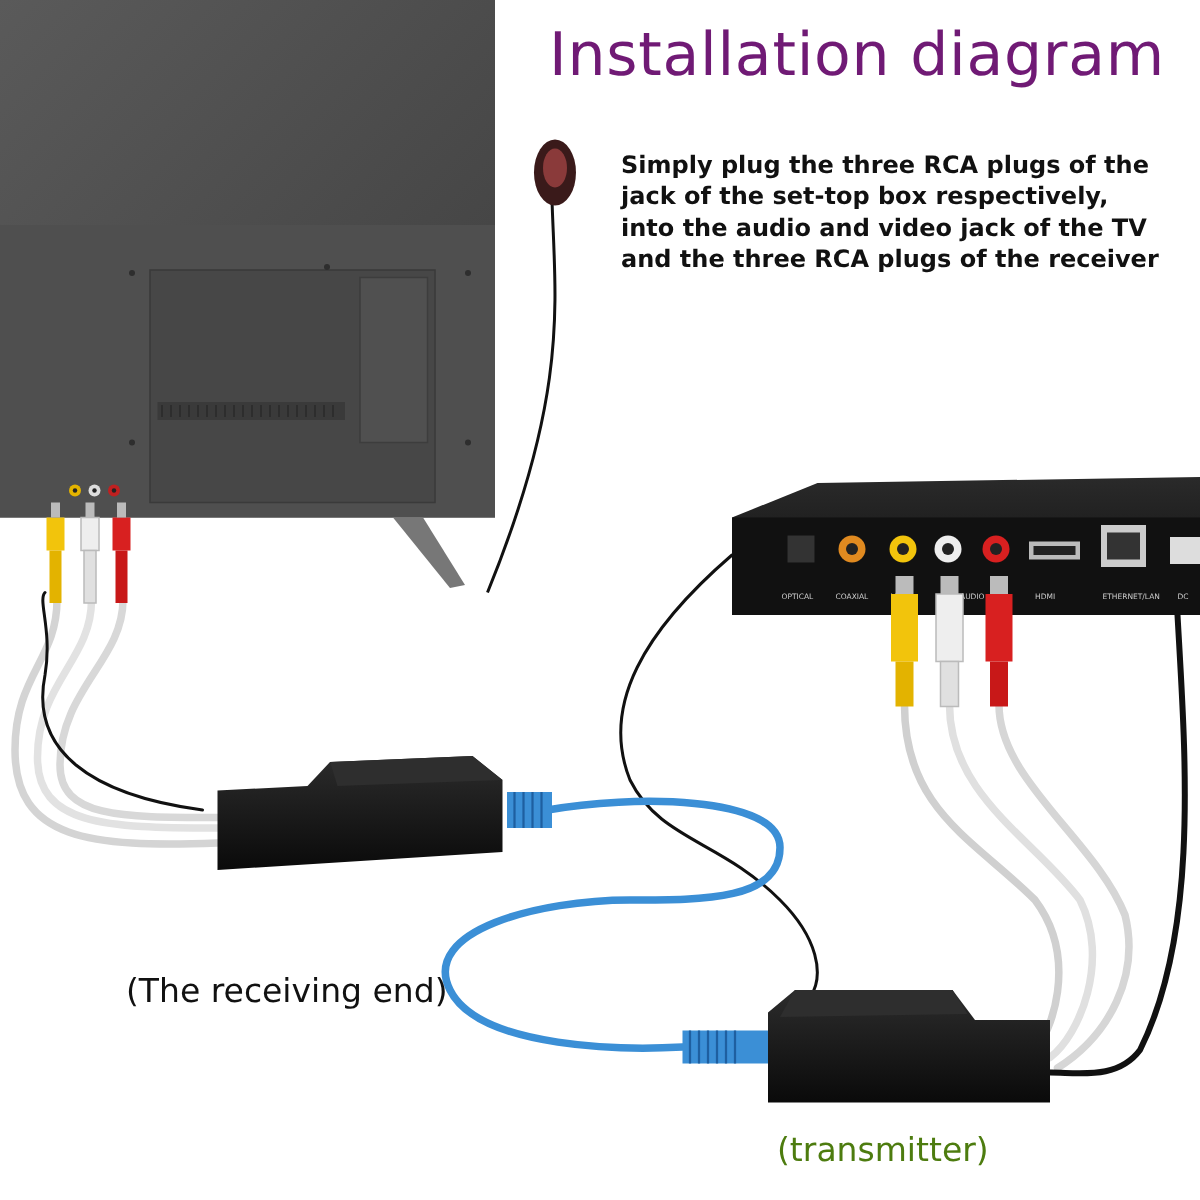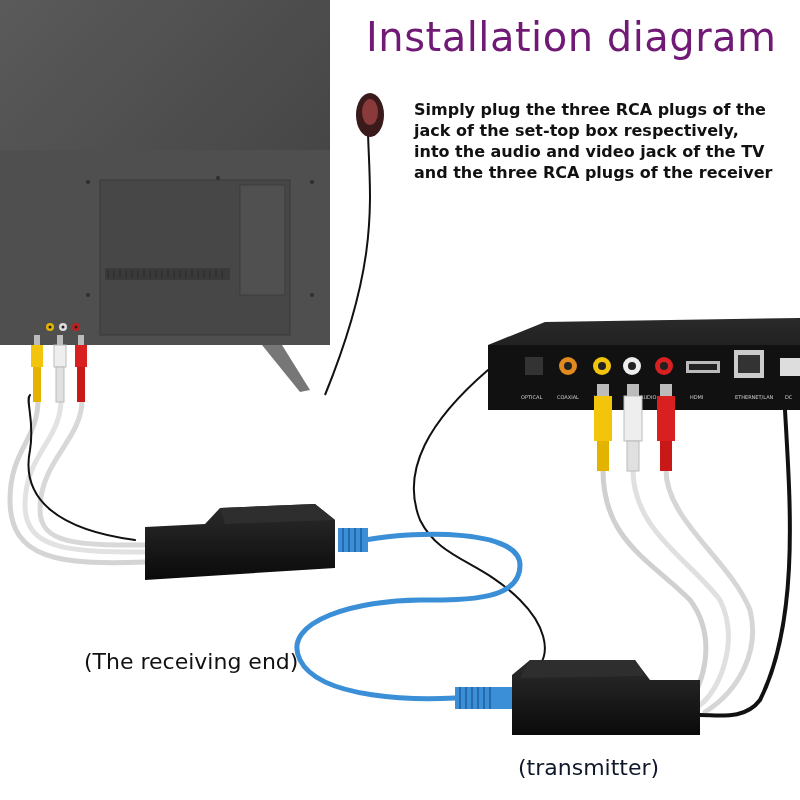--- a/index.html
+++ b/index.html
@@ -2,21 +2,21 @@
 <html><head>
 <meta charset="utf-8">
 <style>
   html, body { margin:0; padding:0; background:#ffffff; }
   body { width:800px; height:800px; position:relative; overflow:hidden; font-family:"DejaVu Sans", sans-serif; }
   #scene { position:absolute; left:0; top:0; width:800px; height:800px; }
   .title { position:absolute; left:366px; top:14px; font-size:40px; color:#701a75; font-family:"DejaVu Sans", sans-serif; letter-spacing:0.5px; white-space:nowrap; }
   .desc { position:absolute; left:414px; top:99px; width:380px; font-size:16px; line-height:21px; color:#111; font-weight:bold; font-family:"DejaVu Sans", sans-serif; }
   .desc div { white-space:nowrap; }
   .label-rx { position:absolute; left:84px; top:603px; font-size:22px; color:#111; white-space:nowrap;margin-top:46px; }
-  .label-tx { position:absolute; left:518px; top:755px; font-size:22px; color:#0f172a; white-space:nowrap; }
+  .label-tx { position:absolute; left:518px; top:755px; font-size:22px; color:#4d7c0f; white-space:nowrap; }
   .port-label { font-family:"DejaVu Sans", sans-serif; font-size:5px; fill:#ccc; }
 </style>
 </head>
 <body>
 
 <svg id="scene" viewBox="0 0 800 800" xmlns="http://www.w3.org/2000/svg">
   <defs>
     <linearGradient id="tvGrad" x1="0" y1="0" x2="1" y2="1">
       <stop offset="0" stop-color="#5a5a5a"></stop>
       <stop offset="1" stop-color="#3e3e3e"></stop>

